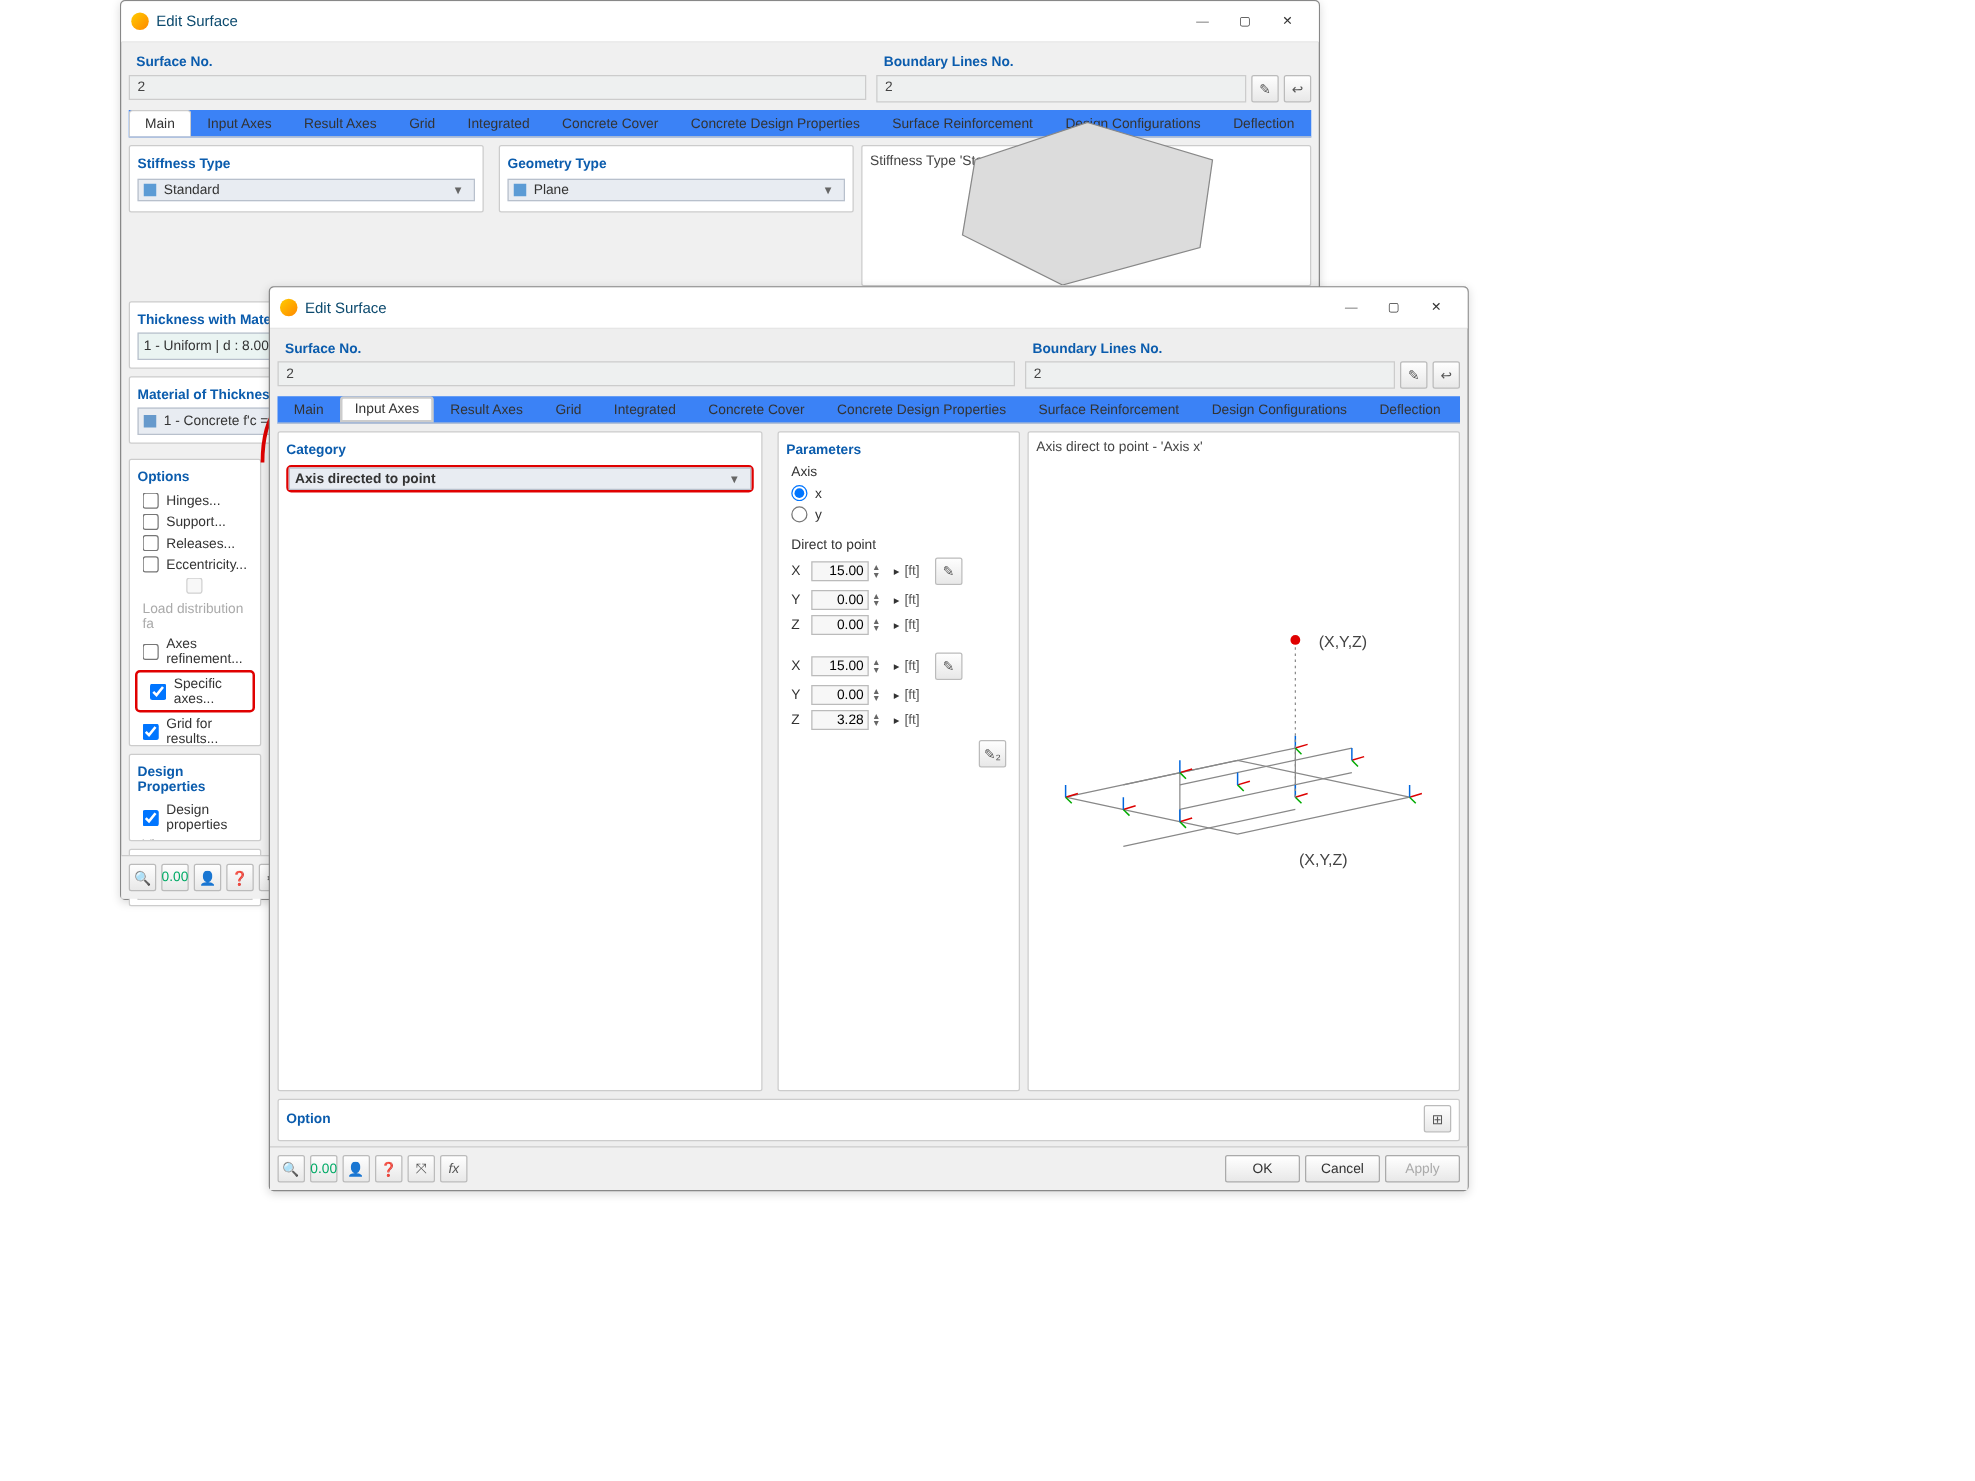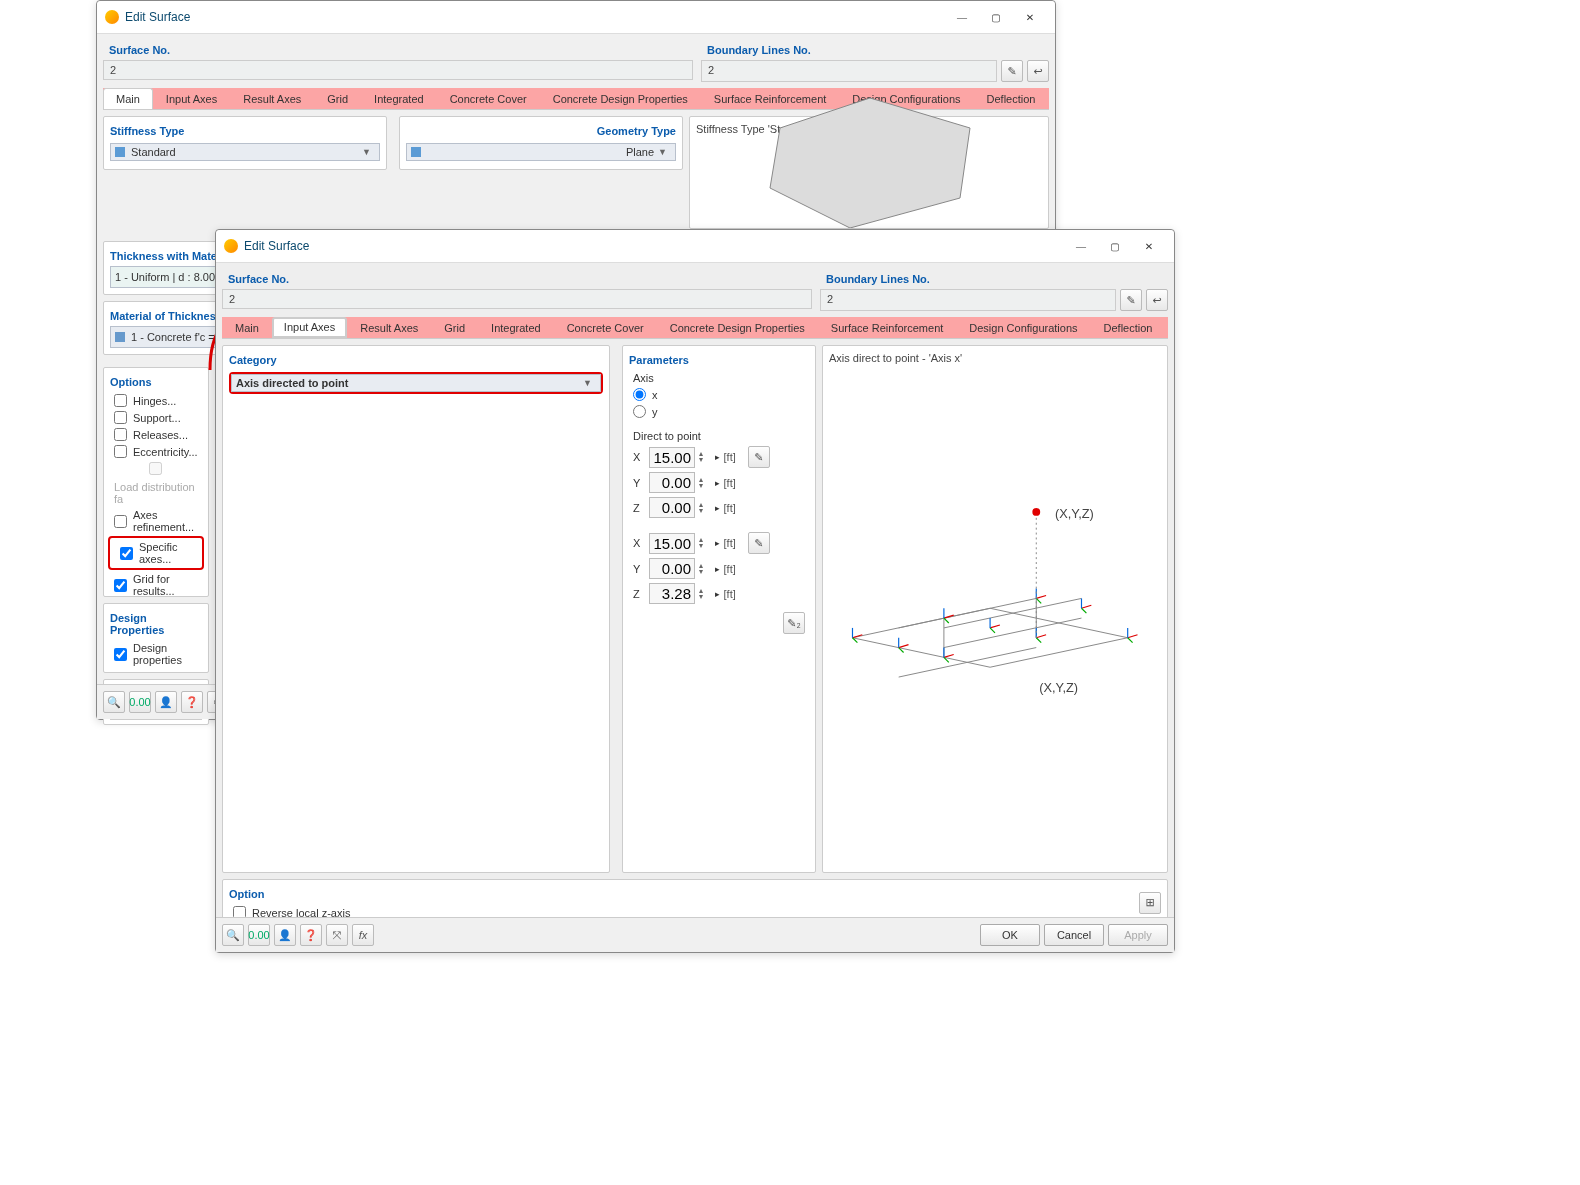--- a/index.html
+++ b/index.html
@@ -5,36 +5,36 @@
   * { box-sizing: border-box; margin: 0; padding: 0; }
   body { font-family: "Segoe UI", Tahoma, sans-serif; font-size: 11px; background: #fff; width: 1580px; height: 1185px; position: relative; color: #333; }
   .dialog { position: absolute; background: #f0f0f0; border: 1px solid #888; border-radius: 4px; box-shadow: 0 2px 8px rgba(0,0,0,0.15); }
   .titlebar { display: flex; align-items: center; padding: 4px 8px; background: #fff; border-bottom: 1px solid #ddd; border-radius: 4px 4px 0 0; }
   .titlebar .icon { width: 14px; height: 14px; background: linear-gradient(135deg,#fc0,#f80); border-radius: 50%; margin-right: 6px; }
   .titlebar .title { flex: 1; font-size: 12px; color: #0c4a6e; }
   .winbtn { width: 34px; height: 24px; display: flex; align-items: center; justify-content: center; font-family: "Segoe UI Symbol"; font-size: 10px; color: #333; cursor: default; }
   .lbl { color: #0b5cad; font-weight: 600; font-size: 11px; padding: 4px 6px; }
   .field { background: #eef0f0; border: 1px solid #ccc; padding: 3px 6px; font-size: 11px; color: #444; }
   .row { display: flex; gap: 8px; padding: 0 6px; }
-  .tabs { display: flex; border-bottom: 1px solid #ccc; margin: 6px 6px 0 6px; background: #fca5a5; }
+  .tabs { display: flex; border-bottom: 1px solid #ccc; margin: 6px 6px 0 6px; background: #3b82f6; }
   .tab { padding: 4px 12px; font-size: 11px; color: #333; border: 1px solid transparent; border-bottom: none; cursor: default; }
   .tab.active { background: #fff; border-color: #ccc; border-radius: 3px 3px 0 0; }
   .groupbox { border: 1px solid #ccc; background: #fff; margin: 6px; padding: 4px 0 6px 0; border-radius: 2px; }
   .dropdown { display: flex; align-items: center; background: #e8ecf2; border: 1px solid #b8c0cc; padding: 2px 4px; font-size: 11px; }
   .dropdown .sw { width: 10px; height: 10px; background: #5b9bd5; margin-right: 6px; }
   .dropdown .txt { flex: 1; }
   .dropdown .arrow { color: #666; font-size: 9px; padding: 0 4px; }
   .iconbtn { width: 22px; height: 22px; border: 1px solid #bbb; background: linear-gradient(#fefefe,#e8e8e8); display: flex; align-items: center; justify-content: center; font-size: 11px; color: #555; border-radius: 2px; }
   .chk { display: flex; align-items: center; gap: 6px; padding: 2px 10px; font-size: 11px; }
   .chk input { width: 13px; height: 13px; }
   .footer { display: flex; gap: 4px; padding: 6px; border-top: 1px solid #ccc; background: #f0f0f0; }
   .btn { min-width: 60px; height: 22px; border: 1px solid #aaa; background: linear-gradient(#fff,#e8e8e8); border-radius: 2px; font-size: 11px; display: flex; align-items: center; justify-content: center; padding: 0 10px; }
   .hl-red { border: 2px solid #e00000; border-radius: 4px; }
   .spin { display: flex; align-items: center; gap: 4px; }
-  .spin input { width: 46px; text-align: right; border: 1px solid #bbb; background: #f7f7f7; padding: 1px 3px; font-size: 15px; }
+  .spin input { width: 46px; text-align: right; border: 1px solid #bbb; background: #f7f7f7; padding: 1px 3px; font-size: 11px; }
   .spin .updown { width: 12px; font-size: 8px; color: #666; line-height: 6px; }
   .unit { color: #555; }
   .preview { flex: 1; background: #fff; border: 1px solid #ccc; margin: 6px 6px 6px 0; border-radius: 2px; position: relative; }
 
   
   .arrow-svg { position: absolute; }
 </style>
 </head>
 <body>
 
@@ -79,21 +79,21 @@
     <div style="flex:0 0 296px;">
       <div class="groupbox">
         <div class="lbl">Stiffness Type</div>
         <div class="dropdown" style="margin:2px 6px;">
           <div class="sw"></div>
             <div class="txt">Standard</div>
             <div class="arrow">▼</div>
         </div>
       </div>
     </div>
-    <div style="flex:0 0 296px;text-align:right;">
+    <div style="flex:0 0 296px;">
       <div class="groupbox">
         <div class="lbl">Geometry Type</div>
         <div class="dropdown" style="margin:2px 6px;">
           <div class="sw"></div>
             <div class="txt">Plane</div>
             <div class="arrow">▼</div>
         </div>
       </div>
     </div>
     <div class="preview">
@@ -387,24 +387,20 @@
         </g>
         <text x="236" y="28" font-size="13" fill="#444">(X,Y,Z)</text>
         <text x="220" y="205" font-size="13" fill="#444">(X,Y,Z)</text>
       </svg>
     </div>
   </div>
 
   <div class="groupbox" style="margin-top:0; display:flex; align-items:center;">
     <div style="flex:1;">
       <div class="lbl">Option</div>
-      <label class="chk">
-          <input type="checkbox" style="">
-          <span>Reverse local z-axis</span>
-        </label>
     </div>
     <div class="iconbtn" style="margin-right:6px;">⊞</div>
   </div>
 
   <div class="footer" style="position:absolute; left:0; right:0; bottom:0;">
     <div class="iconbtn">🔍</div>
     <div class="iconbtn" style="color:#0a6;">0.00</div>
     <div class="iconbtn">👤</div>
     <div class="iconbtn">❓</div>
     <div class="iconbtn">⤧</div>

